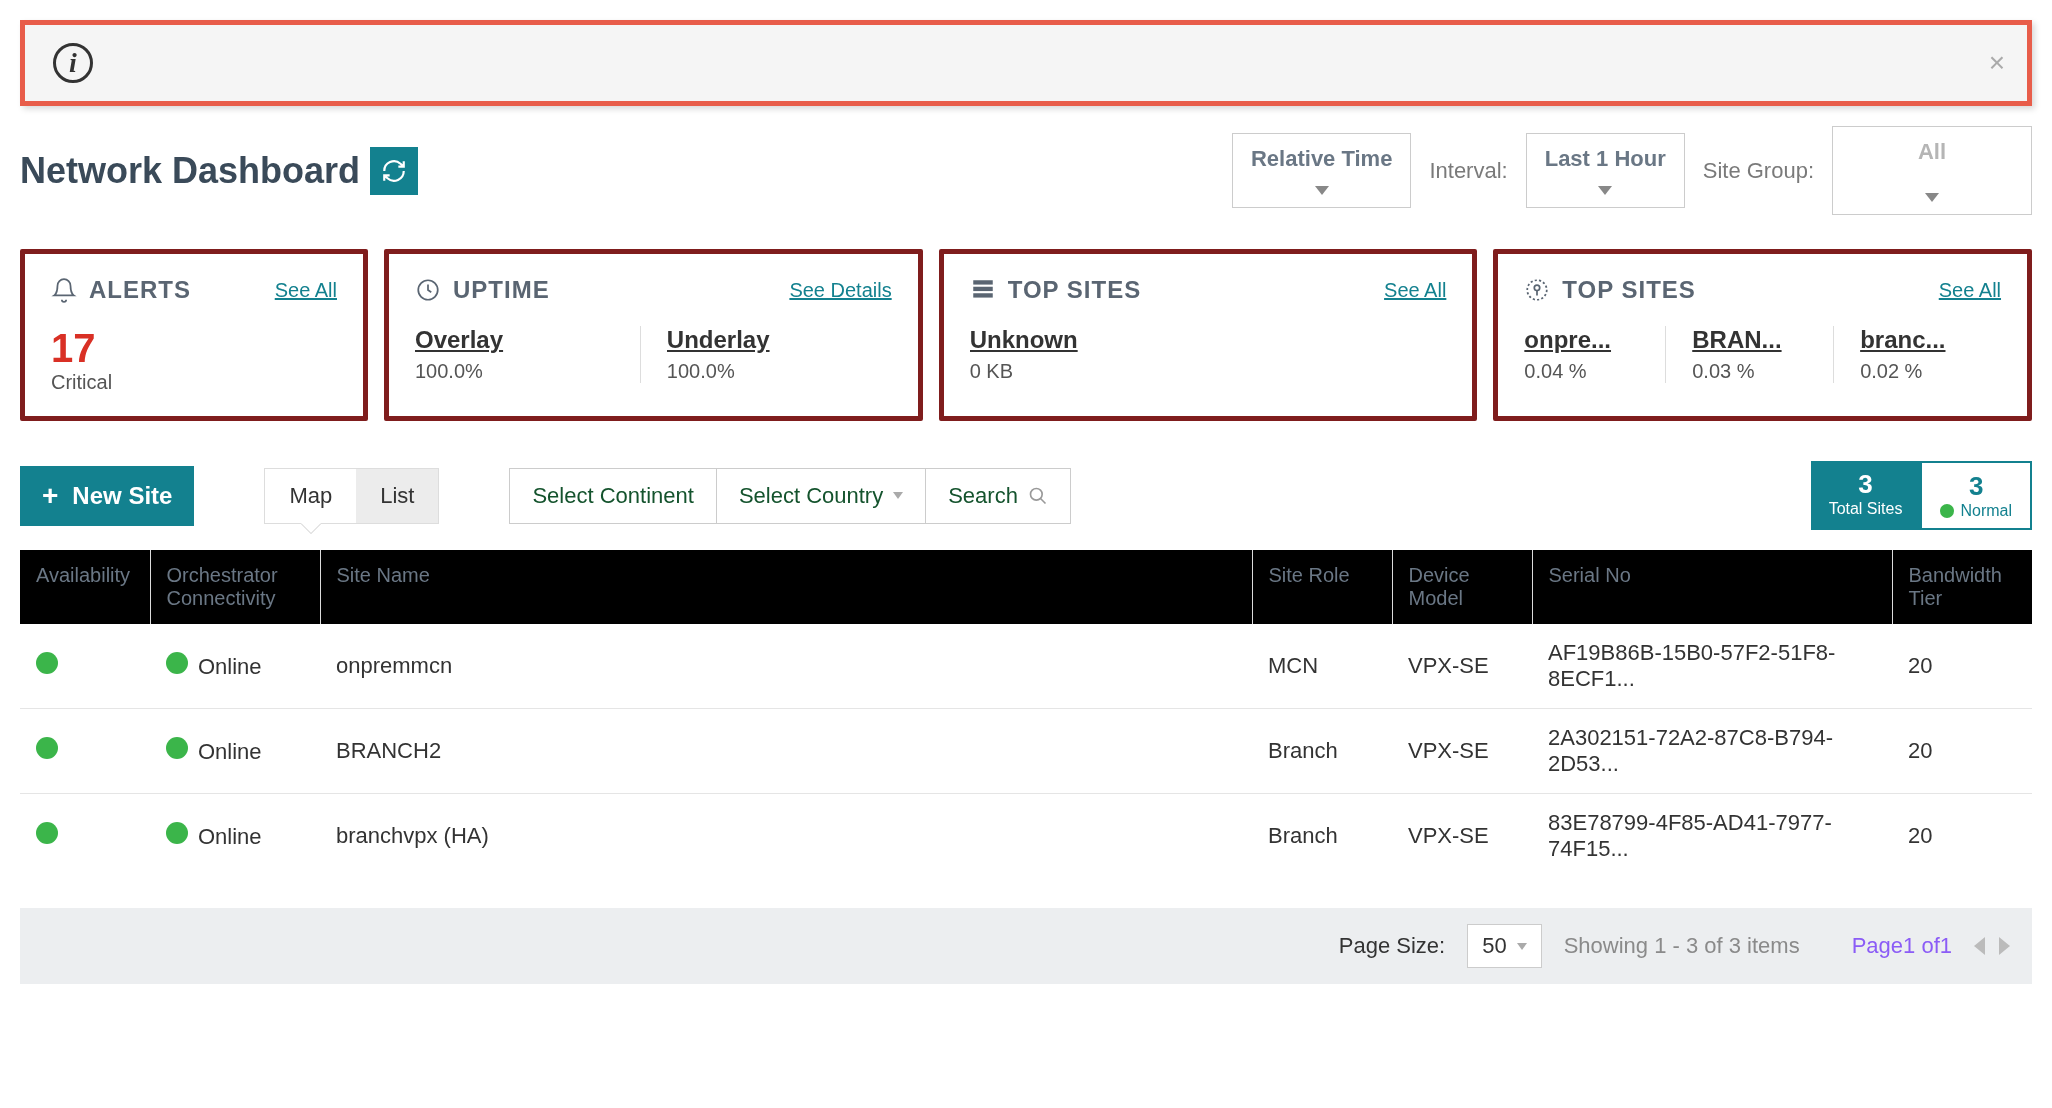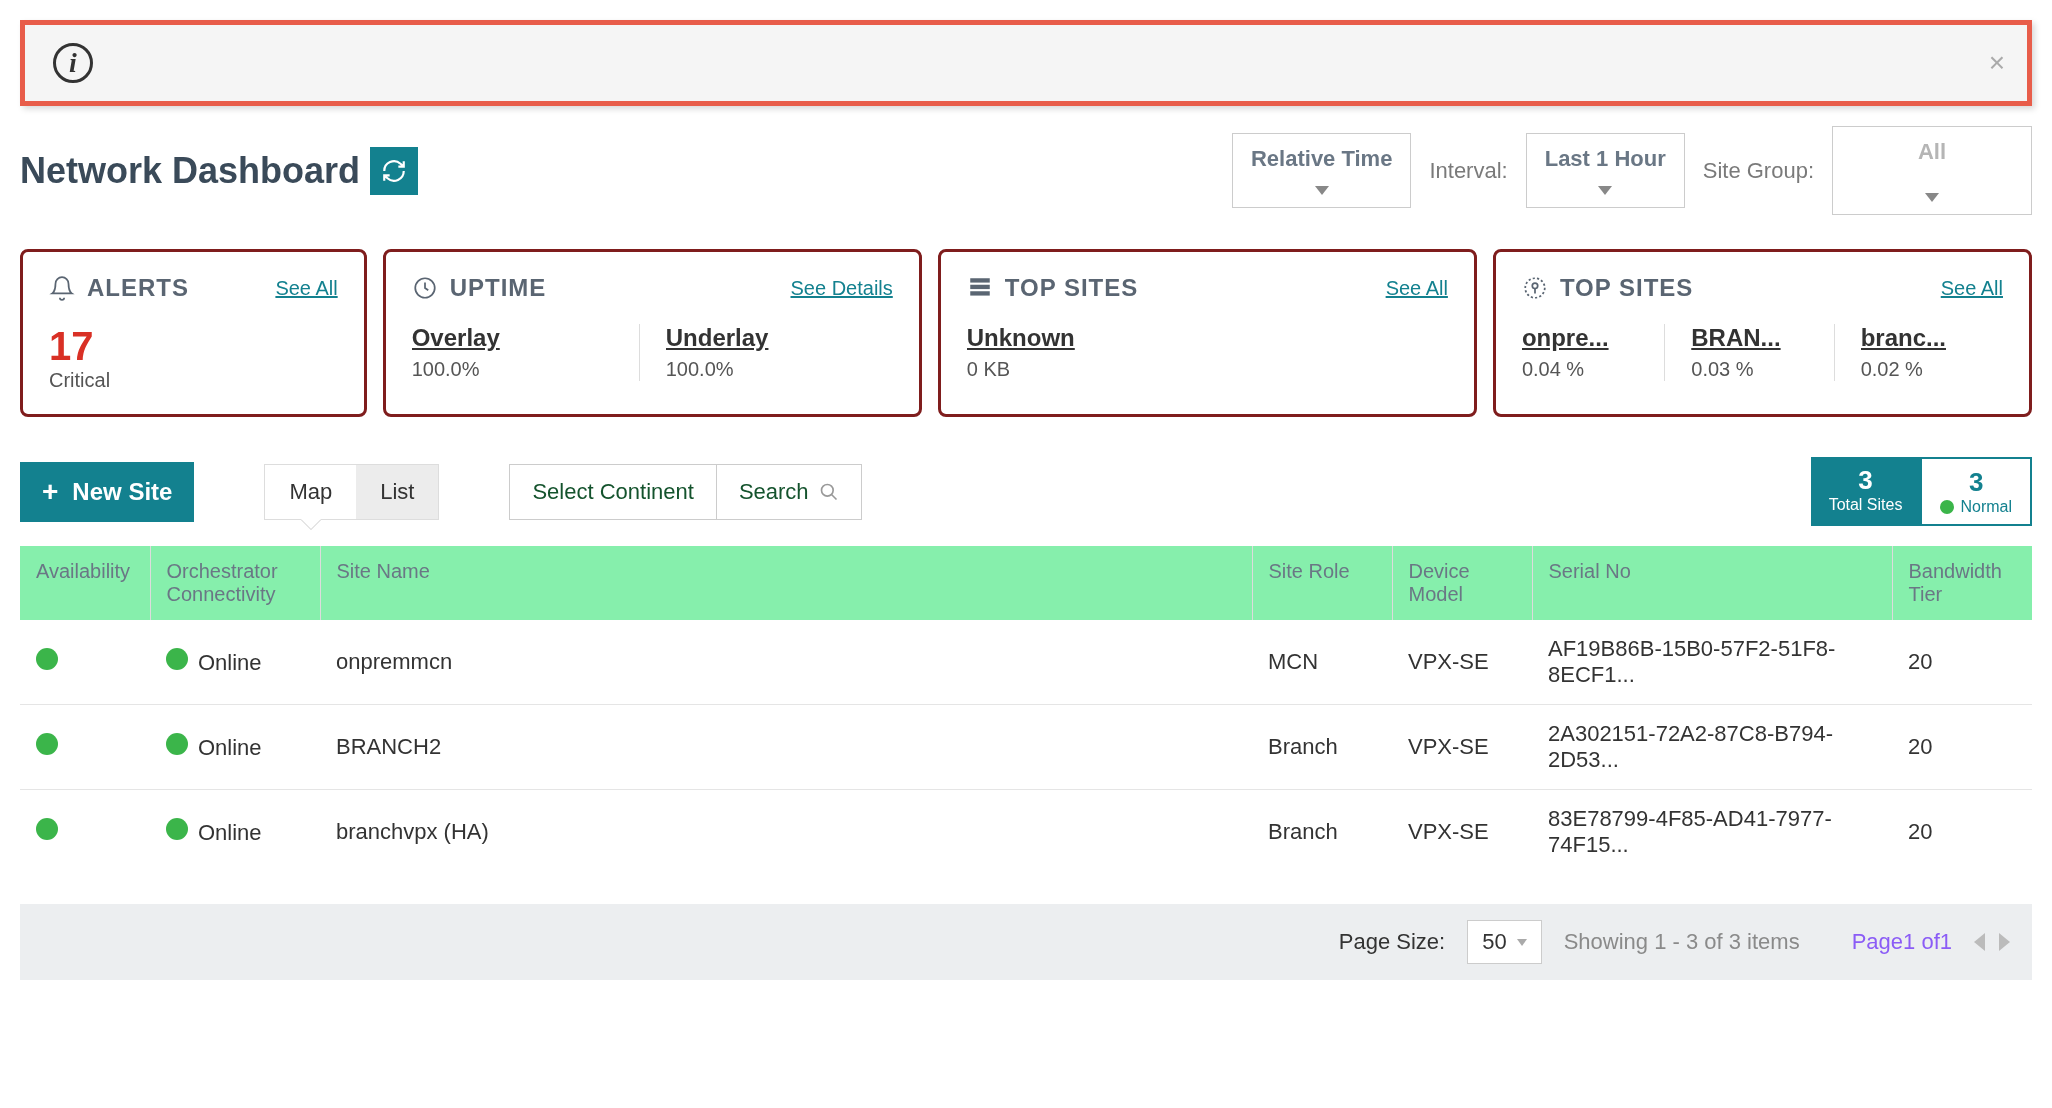--- a/index.html
+++ b/index.html
@@ -19,21 +19,21 @@
   .refresh-btn svg { width: 26px; height: 26px; }
   .spacer { flex: 1; }
   .dd { border: 1px solid #ccc; padding: 12px 18px; display: flex; align-items: center; gap: 14px; cursor: pointer; background: #fff; flex-direction: column; }
   .dd-val { color: #6a7785; font-size: 22px; font-weight: 600; }
   .dd-light { color: #b5b5b5; }
   .chev { width: 0; height: 0; border-left: 7px solid transparent; border-right: 7px solid transparent; border-top: 9px solid #888; }
   .static-label { color: #7a7a7a; font-size: 22px; margin: 0 8px; }
   
   
   .cards { display: flex; gap: 16px; margin-bottom: 40px; }
-  .card { border: 3px solid #7f1d1d; border-radius: 8px; padding: 22px 26px; flex: 1; }
+  .card { border: 5px solid #7f1d1d; border-radius: 2px; padding: 22px 26px; flex: 1; }
   .card-alerts { flex: 0.6; }
   .card-head { display: flex; align-items: center; justify-content: space-between; margin-bottom: 22px; }
   .card-title { display: flex; align-items: center; gap: 12px; color: #5a6572; font-size: 24px; font-weight: 600; letter-spacing: 1px; }
   .card-title .ic { width: 26px; height: 26px; display: inline-flex; align-items: center; justify-content: center; color: #5a6572; }
   .card-link { color: #13818f; text-decoration: underline; font-size: 20px; }
   .card-body { display: flex; gap: 26px; }
   .metric { flex: 1; border-right: 1px solid #ddd; padding-right: 22px; }
   .metric:last-child { border-right: none; }
   .metric-title { font-size: 24px; font-weight: 700; color: #333; margin-bottom: 6px; white-space: nowrap; overflow: hidden; text-overflow: ellipsis; text-decoration: underline; }
   .metric-val { font-size: 20px; color: #555; }
@@ -56,21 +56,21 @@
   .count-box { padding: 8px 18px; text-align: center; }
   .count-box.total { background: #13818f; color: #fff; }
   .count-box.normal { background: #fff; border: 2px solid #13818f; color: #13818f; }
   .count-num { font-size: 26px; font-weight: 700; }
   .count-lbl { font-size: 16px; display: flex; align-items: center; gap: 6px; justify-content: center; }
   .dot { width: 14px; height: 14px; border-radius: 50%; display: inline-block; }
   .dot-green { background: #3bb54a; }
   
   
   table { width: 100%; border-collapse: collapse; }
-  thead { background: #86efac; }
+  thead { background: #000000; }
   th { text-align: left; padding: 14px 16px; font-size: 20px; color: #6a7785; font-weight: 400; border-right: 1px solid #dcdcdc; vertical-align: top; }
   th:last-child { border-right: none; }
   td { padding: 16px; font-size: 22px; color: #333; border-bottom: 1px solid #e5e5e5; }
   tbody tr:last-child td { border-bottom: none; }
   .status-dot { width: 22px; height: 22px; border-radius: 50%; background: #3bb54a; display: inline-block; }
   
   
   .footer { background: #eceef0; padding: 16px 22px; display: flex; align-items: center; justify-content: flex-end; gap: 22px; margin-top: 30px; font-size: 22px; }
   .page-size-dd { border: 1px solid #ccc; background: #fff; padding: 8px 14px; display: flex; align-items: center; gap: 10px; cursor: pointer; }
   .footer-text { color: #8a8a8a; }
@@ -218,20 +218,24 @@
   </div>
   <div style="width:30px;"></div>
   <div class="tabs">
     <div class="tab active">Map</div>
     <div class="tab inactive">List</div>
   </div>
   <div style="width:30px;"></div>
   <div class="filter-group">
     <div class="filter-box">
       <span>Select Continent</span>
+    </div>
+    <div class="filter-box">
+      <span>Select Country</span>
+      <span class="mini-chev"></span>
     </div>
     <div class="filter-box">
       <span>Search</span>
       <svg class="search-ic" viewBox="0 0 24 24" fill="none" stroke="#999" stroke-width="2">
           <circle cx="10" cy="10" r="7"></circle>
           <path d="M21 21l-6-6"></path>
         </svg>
     </div>
   </div>
   <div class="site-counts">

